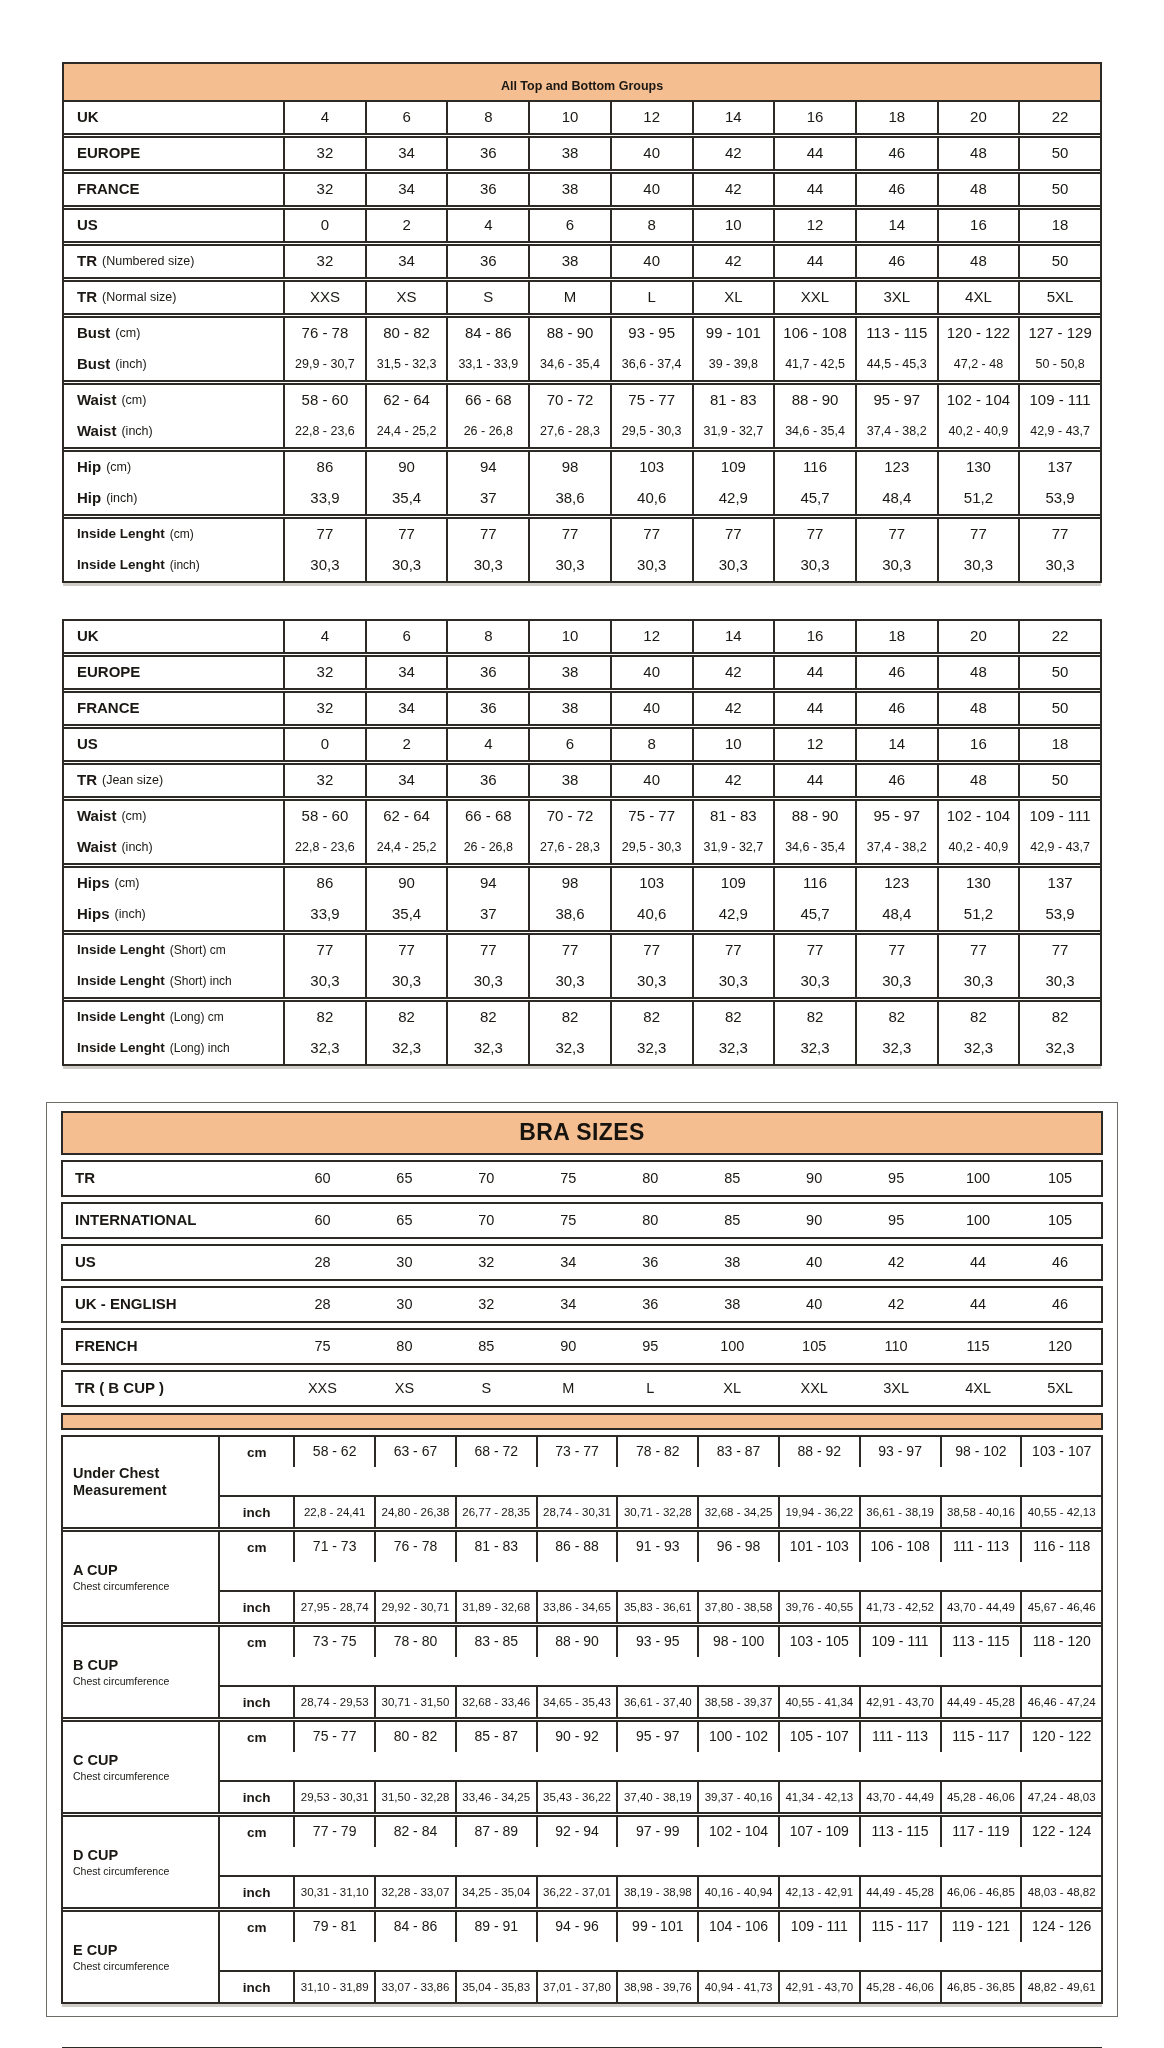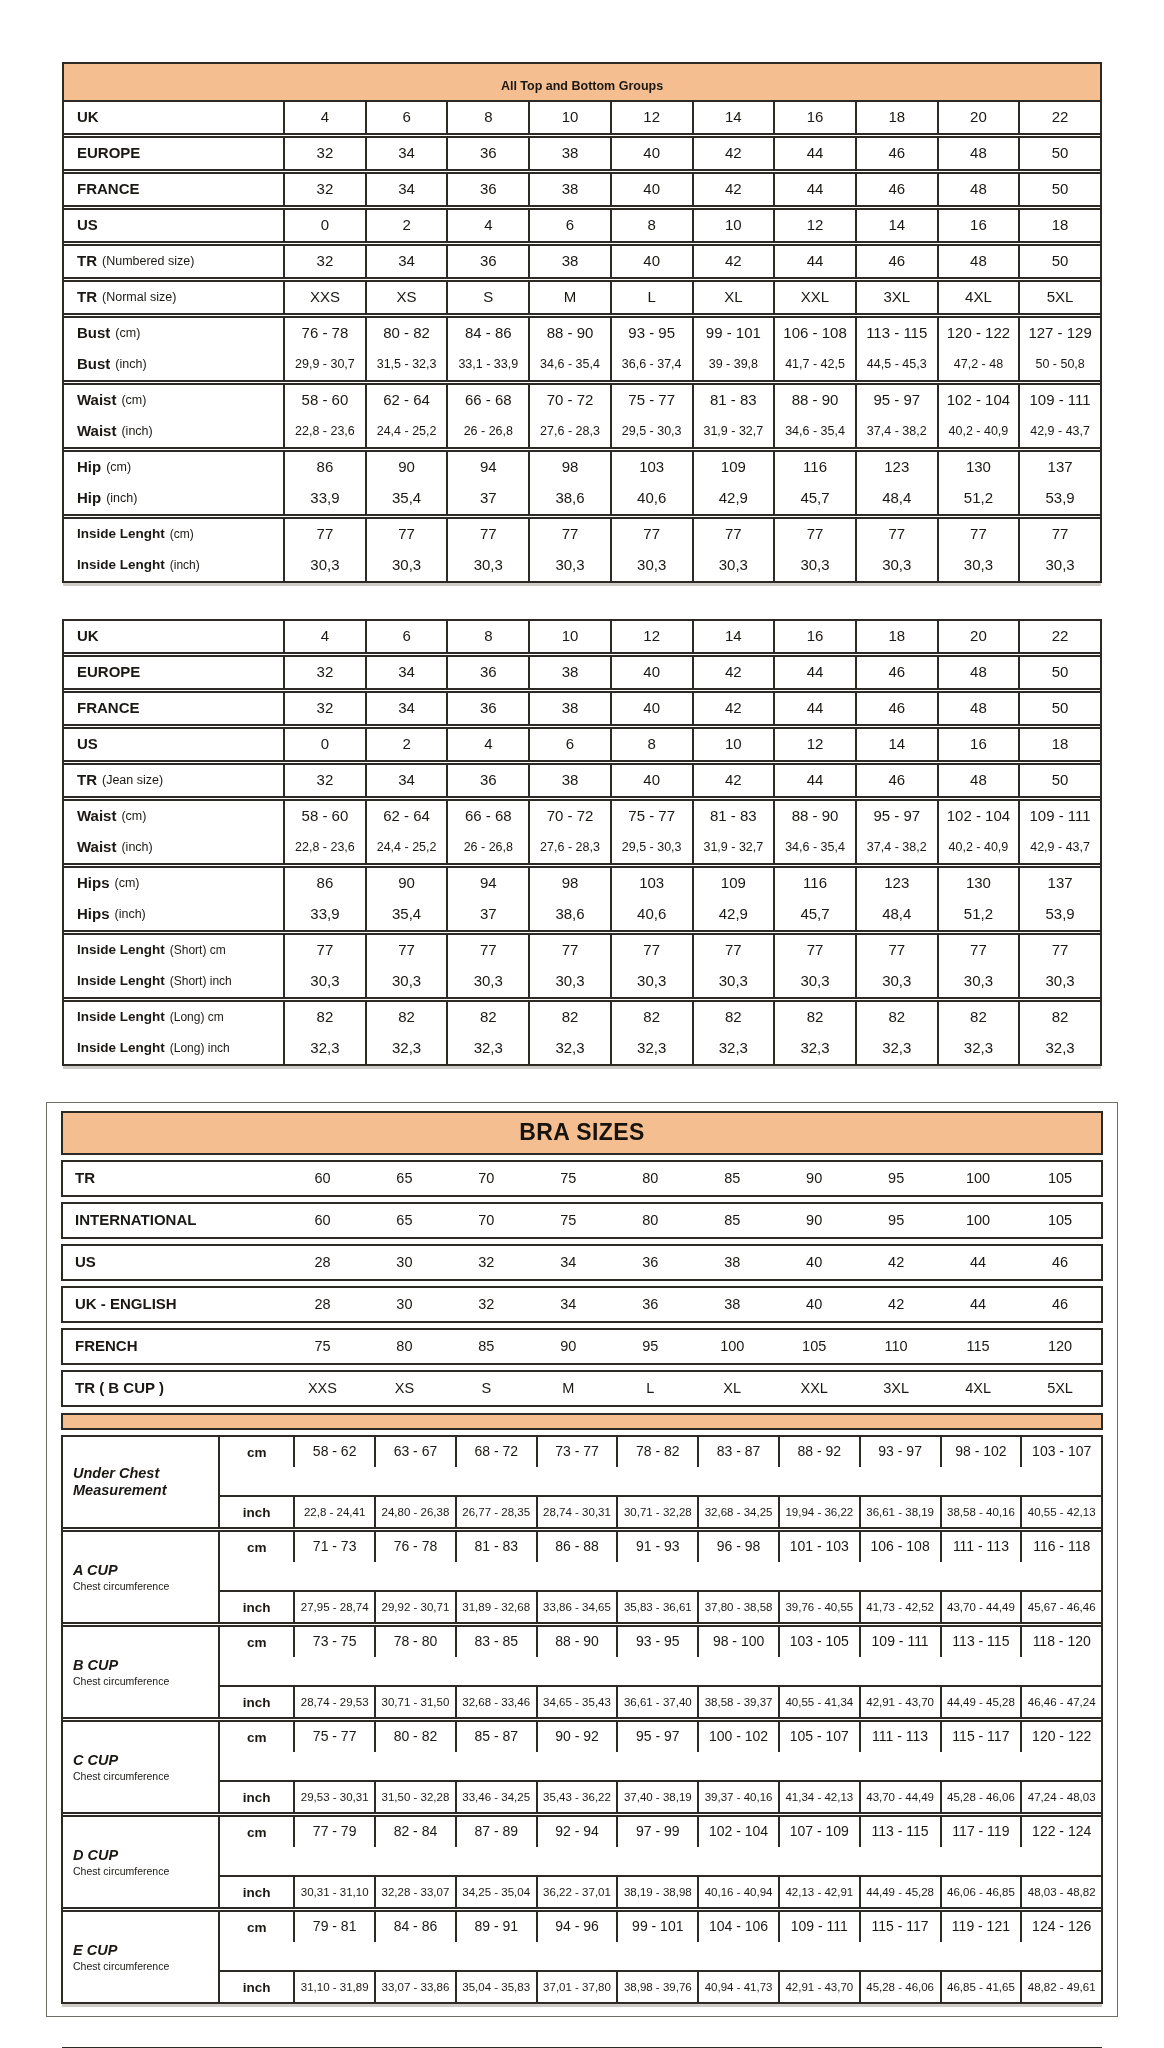--- a/index.html
+++ b/index.html
@@ -34,21 +34,21 @@
   .bra-frame .tbl-header{border:2.5px solid var(--bc);}
   .bra-row{display:flex;border:2.5px solid var(--bc);margin-top:5px;min-height:33px;align-items:stretch;}
   .bra-row .cell{border-left:none;font-size:14.5px;}
   .bra-row .label-cell{padding-left:12px;}
   .bra-band{height:13px;background:var(--peach);border:2px solid var(--bc);margin-top:6px;}
   .cup-grid{border:2.5px solid var(--bc);margin-top:5px;box-shadow:0 4px 0 -1px #cfcbc6;}
   .cup-group{display:flex;align-items:stretch;}
   .cup-group + .cup-group{border-top:5px double var(--bc);}
   .cup-label{flex:0 0 13.6%;display:flex;flex-direction:column;justify-content:center;
              padding:3px 4px 3px 10px;border-right:2px solid var(--bc);}
-  .cup-label .main{font-weight:bold;font-size:14.5px;line-height:1.15;font-style:italic;}
+  .cup-label .main{font-weight:bold;font-size:14.5px;line-height:1.15;}
   .cup-label .note{font-size:10.5px;margin-top:1px;}
   .cup-rows{flex:1;display:flex;flex-direction:column;gap:28px;}
   .cup-row{display:flex;flex:1;min-height:30px;align-items:stretch;}
   .cup-row + .cup-row{border-top:2px solid var(--bc);}
   .unit-cell{flex:0 0 8.3%;font-weight:bold;font-size:13.5px;display:flex;align-items:center;justify-content:center;border-right:2px solid var(--bc);}
   .cup-cell{flex:1;display:flex;align-items:center;justify-content:center;font-size:14px;text-align:center;padding:2px 1px;line-height:1.1;}
   .cup-cell + .cup-cell{border-left:2px solid var(--bc);}
   .cup-row.inch .cup-cell{font-size:11.5px;}
   
   .shoe-row{display:flex;align-items:stretch;}
@@ -827,21 +827,21 @@
             <div class="cup-row inch">
               <div class="unit-cell">inch</div>
               <div class="cup-cell">31,10 - 31,89</div>
               <div class="cup-cell">33,07 - 33,86</div>
               <div class="cup-cell">35,04 - 35,83</div>
               <div class="cup-cell">37,01 - 37,80</div>
               <div class="cup-cell">38,98 - 39,76</div>
               <div class="cup-cell">40,94 - 41,73</div>
               <div class="cup-cell">42,91 - 43,70</div>
               <div class="cup-cell">45,28 - 46,06</div>
-              <div class="cup-cell">46,85 - 41,65</div>
+              <div class="cup-cell">46,85 - 36,85</div>
               <div class="cup-cell">48,82 - 49,61</div>
             </div>
           </div>
         </div>
       </div>
   </section>
 
   <section class="tbl">
     <div class="tbl-header">
       <div class="tbl-title">WOMEN SHOES SIZE CHART</div>

